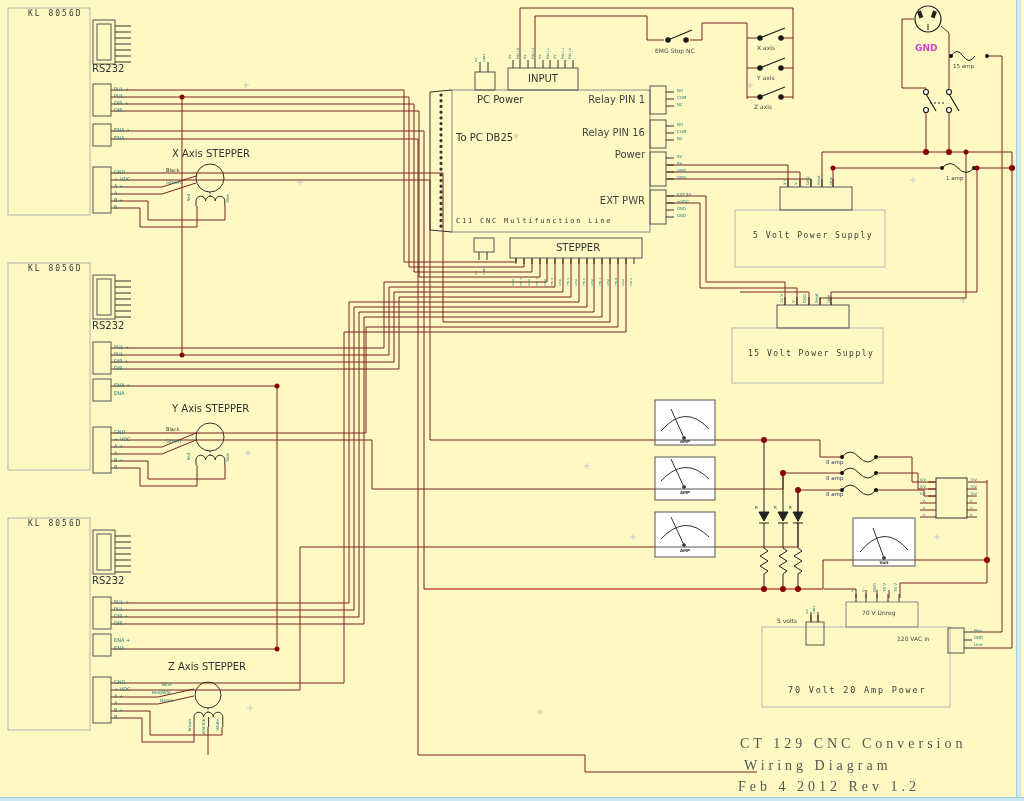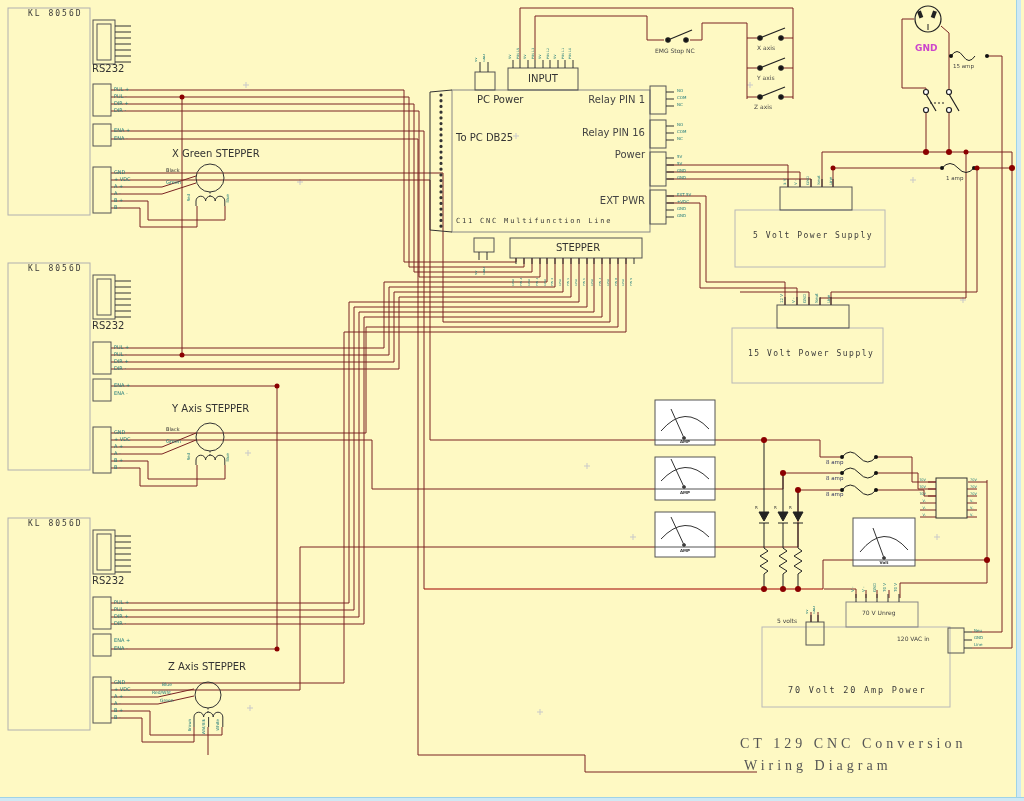--- a/index.html
+++ b/index.html
@@ -402,21 +402,21 @@
   <span>ENA -</span>
 </div>
 <div class="stack r7" style="position:absolute;left:114px;top:170px;">
   <span>GND</span>
   <span>+ VDC</span>
   <span>A +</span>
   <span>A -</span>
   <span>B +</span>
   <span>B -</span>
 </div>
-<div class="lbl f7" style="left:172px;top:149px;">X Green STEPPER</div>
+<div class="lbl f7" style="left:172px;top:149px;">X Axis STEPPER</div>
 <div class="lbl" style="left:166px;top:168px;font-size:5px;">Black</div>
 <div class="lbl teal" style="left:166px;top:180px;font-size:5px;">Green</div>
 <div class="vrow" style="left:187px;top:194px;">
       <span style="font-size:4px;">Red</span>
     </div>
 <div class="vrow" style="left:226px;top:194px;">
       <span style="font-size:4px;">Blue</span>
     </div>
 
 <div class="lbl mono" style="left:28px;top:265px;font-size:8px;letter-spacing:2px;">KL 8056D</div>
@@ -624,16 +624,17 @@
   <span>Line</span>
 </div>
 <div class="lbl f6" style="left:777px;top:618px;">5 volts</div>
 <div class="vrow" style="left:806px;top:598px;">
   <span style="width:7px;height:16px;">5V</span>
   <span style="width:7px;height:16px;">GND</span>
 </div>
 
 <div class="title-line" style="left:740px;top:736px;">CT 129 CNC Conversion</div>
 <div class="title-line" style="left:744px;top:758px;">Wiring Diagram</div>
+<div class="title-line" style="left:738px;top:779px;">Feb 4 2012 Rev 1.2</div>
 
 <div id="border-right"></div>
 <div id="border-bottom"></div>
 </div>
 
 </body></html>

